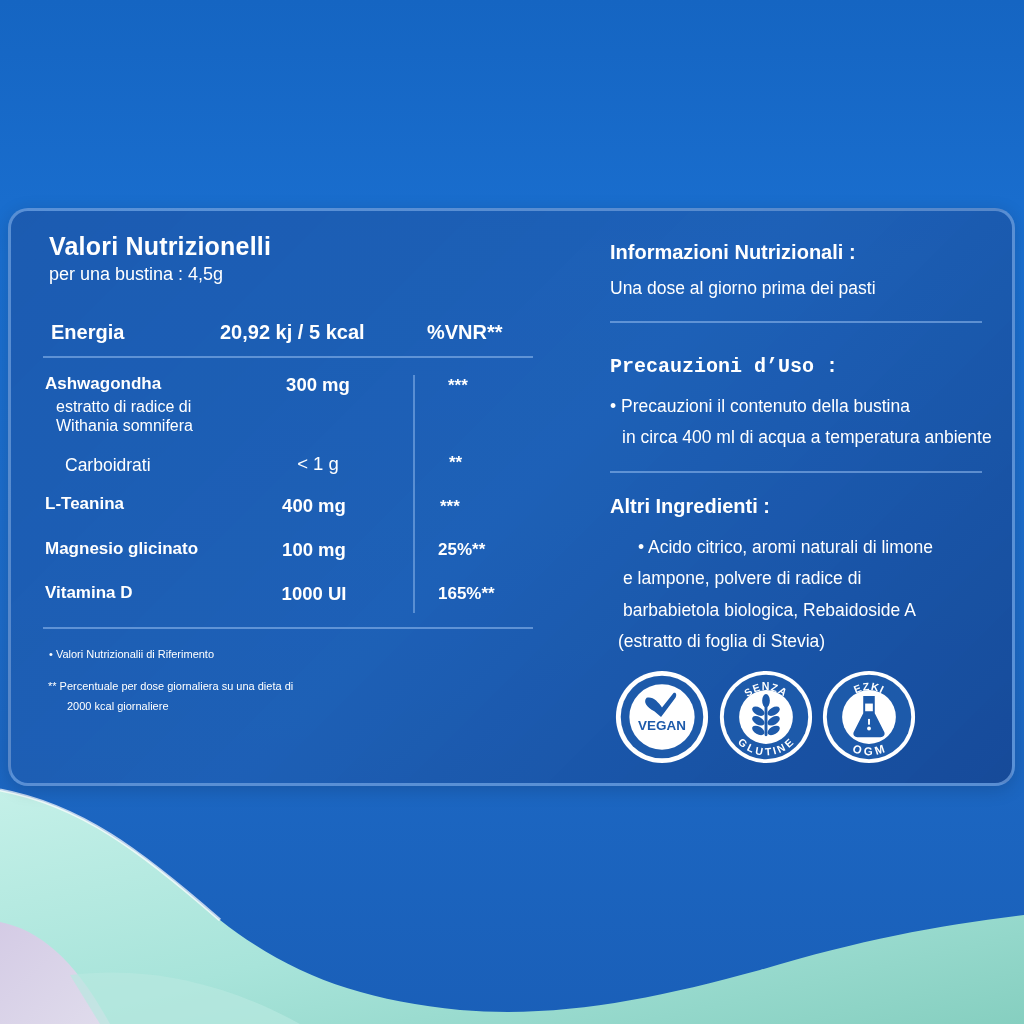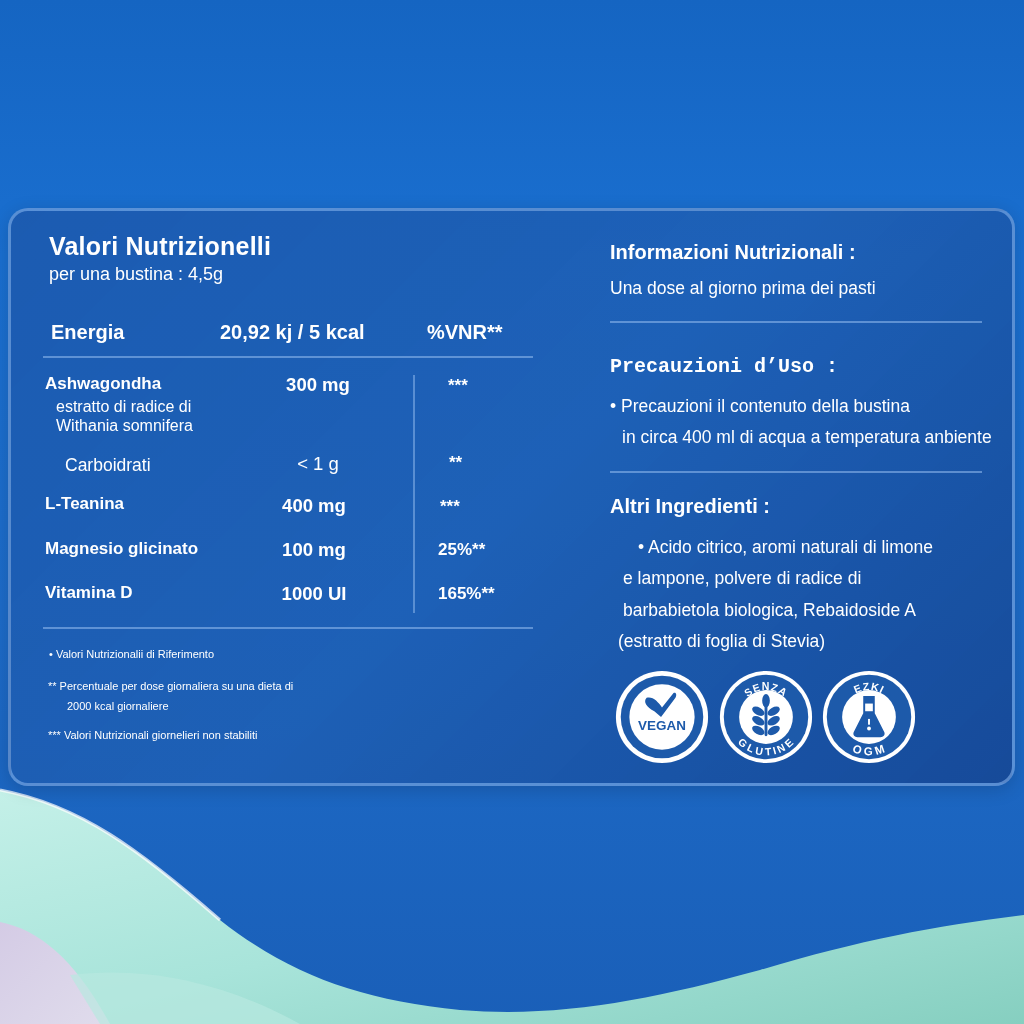--- a/index.html
+++ b/index.html
@@ -96,21 +96,20 @@
     <div class="abs row-label" style="left:34px; top:372px;">Vitamina D</div>
     <div class="abs row-val" style="left:236px; width:134px; top:372px;">1000 UI</div>
     <div class="abs row-pct" style="left:427px; top:373px;">165%**</div>
   </div>
 
   <div class="hline" style="left:32px; top:416px; width:490px;"></div>
 
   <div class="abs foot" style="left:38px; top:437px;">• Valori Nutrizionalii di Riferimento</div>
   <div class="abs foot" style="left:37px; top:469px;">** Percentuale per dose giornaliera su una dieta di</div>
   <div class="abs foot" style="left:56px; top:489px;">2000 kcal giornaliere</div>
-  <div class="abs foot" style="left:37px; top:518px;">*** Valori Nutrizionali giornelieri non stabiliti</div>
 
   <div class="abs rt-title" style="left:599px; top:30px;">Informazioni Nutrizionali :</div>
   <div class="abs rt-body" style="left:599px; top:62px;">Una dose al giorno prima dei pasti</div>
   <div class="hline" style="left:599px; top:110px; width:372px;"></div>
 
   <div class="abs rt-title" style="left:599px; top:144px;font-family:Liberation Mono, monospace;">Precauzioni d’Uso :</div>
   <div class="abs rt-body" style="left:599px; top:180px;">• Precauzioni il contenuto della bustina</div>
   <div class="abs rt-body" style="left:611px; top:211px;">in circa 400 ml di acqua a temperatura anbiente</div>
   <div class="hline" style="left:599px; top:260px; width:372px;"></div>
 

